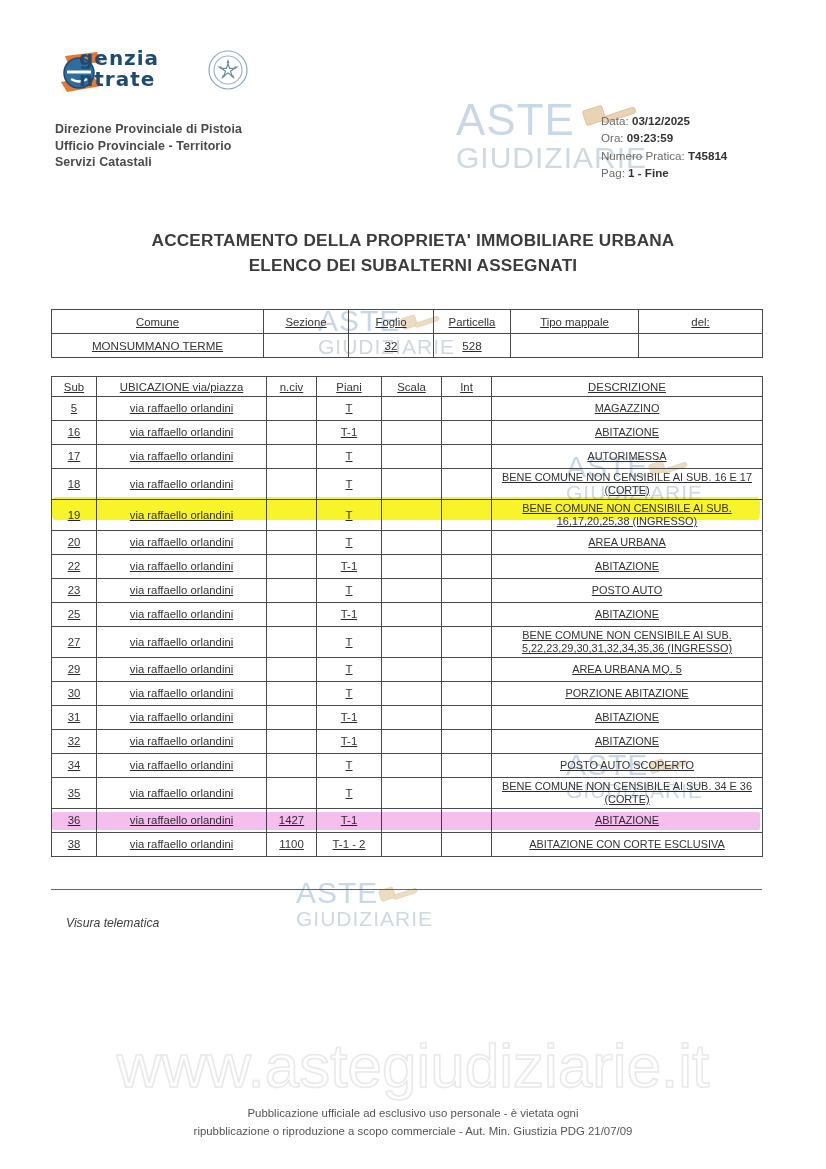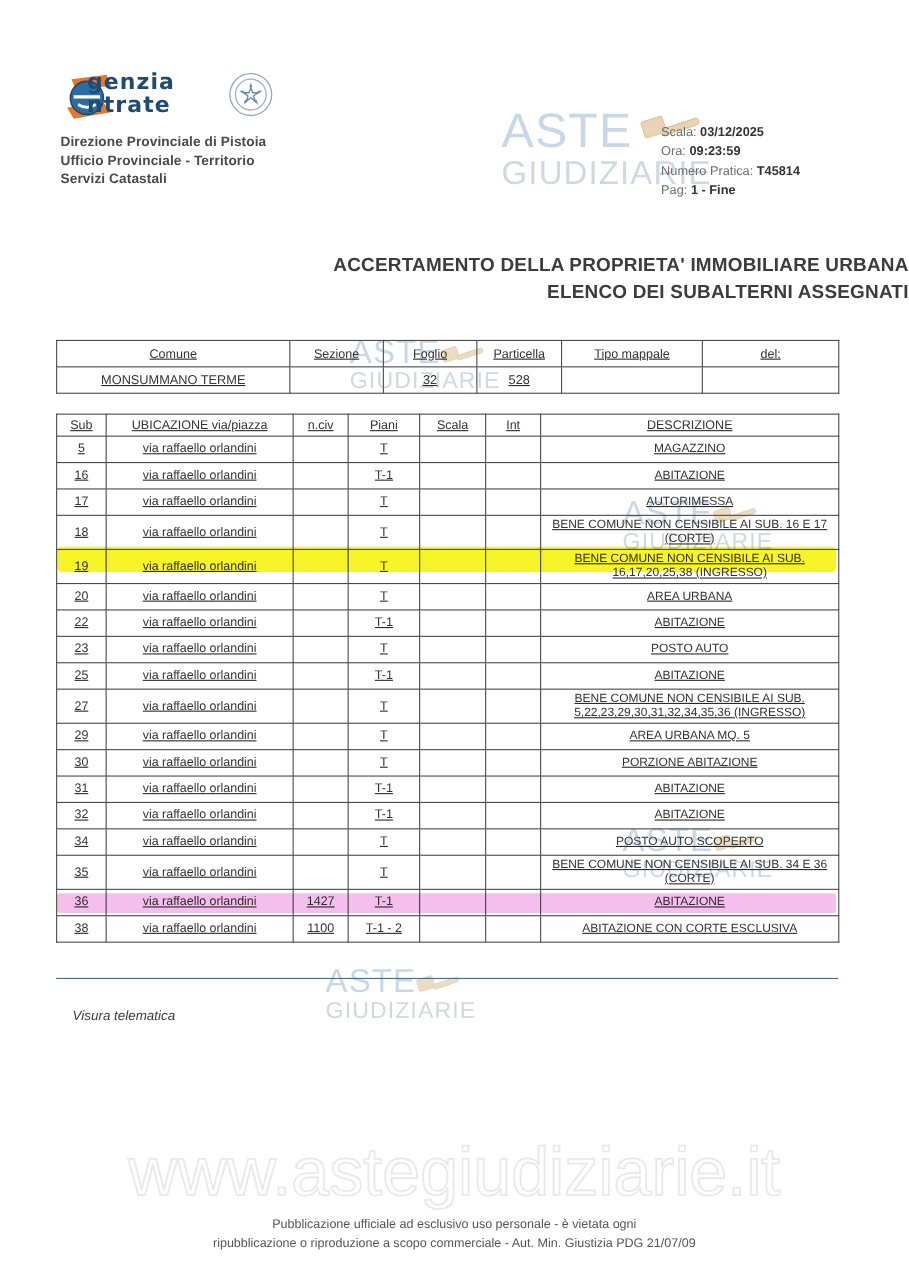--- a/index.html
+++ b/index.html
@@ -54,21 +54,21 @@
     text-shadow: 0 0 0 #eee;
     pointer-events: none;
     user-select: none;
     font-family: "Liberation Sans", sans-serif;
   }
 
   
   .logo-wrap {
     position: absolute;
     left: 57px;
-    top: 62px;
+    top: 46px;
     width: 195px;
     height: 50px;
   }
   .logo-text {
     position: absolute;
     left: 22px;
     top: 2px;
     font-family: "DejaVu Sans", sans-serif;
     font-size: 20px;
     font-weight: 700;
@@ -98,21 +98,21 @@
     color: #555;
   }
   .meta-block .k { color: #6b6b6b; }
   .meta-block .v { font-weight: 700; color: #333; }
 
   
   .doc-title {
     position: absolute;
     left: 0; right: 0;
     top: 228px;
-    text-align: right;
+    text-align: center;
     font-size: 17.2px;
     font-weight: 700;
     letter-spacing: .2px;
     color: #3c3c3c;
     line-height: 25px;
   }
 
   
   table.grid {
     position: absolute;
@@ -277,21 +277,21 @@
   </div>
 
   <div class="office-block">
     <div>Direzione Provinciale di Pistoia</div>
     <div>Ufficio Provinciale - Territorio</div>
     <div>Servizi Catastali</div>
   </div>
 
   <div class="meta-block">
     <div>
-      <span class="k">Scala:</span>
+      <span class="k">Data:</span>
       <span class="v">03/12/2025</span>
     </div>
     <div>
       <span class="k">Ora:</span>
       <span class="v">09:23:59</span>
     </div>
     <div>
       <span class="k">Numero Pratica:</span>
       <span class="v">T45814</span>
     </div>

